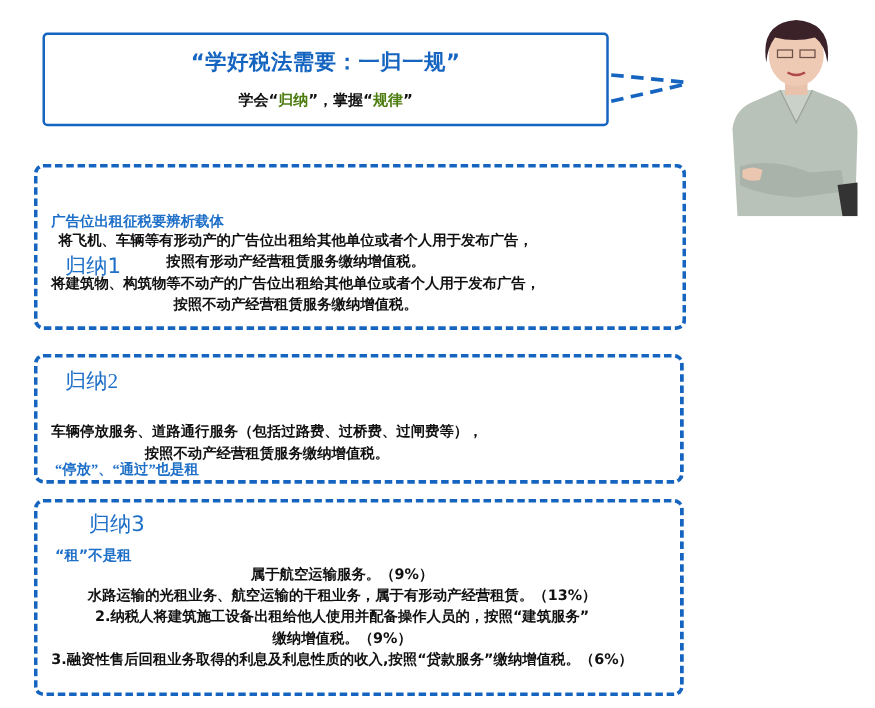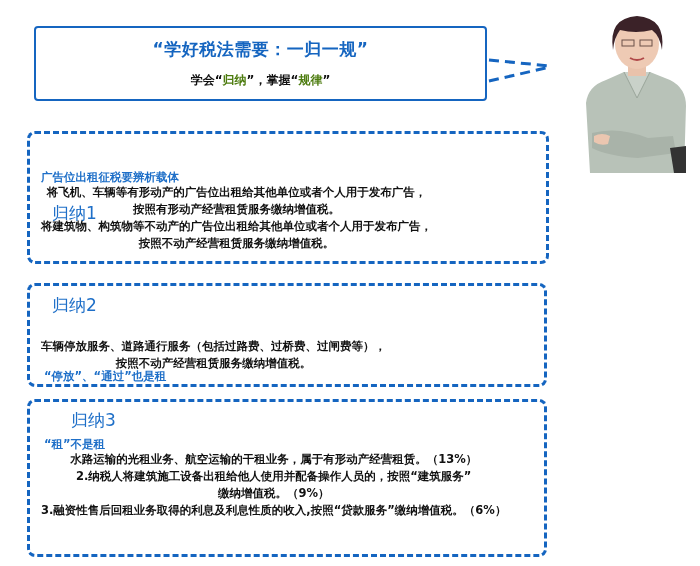--- a/index.html
+++ b/index.html
@@ -21,21 +21,21 @@
       font-size: 12px; font-weight: bold; color: #111;
     }
     .callout-sub .hl { color: #4d7c0f; }
     .pointer { position: absolute; left: 488px; top: 50px; }
     .photo { position: absolute; left: 578px; top: 8px; width: 118px; height: 165px; }
     .box {
       position: absolute; box-sizing: border-box;
       border: 3px dashed #1565c0; border-radius: 8px;
     }
     .box1 { left: 27px; top: 131px; width: 522px; height: 133px; }
-    .box2 { left: 27px; top: 283px; width: 520px; height: 104px; }
+    .box2 { left: 27px; top: 283px; width: 520px; height: 104px; font-family: Liberation Serif, serif; }
     .box3 { left: 27px; top: 399px; width: 520px; height: 158px; }
     .box-title {
       position: absolute; left: 22px; color: #1e6fc8; font-size: 17px; line-height: 20px;
     }
     .box-sub {
       position: absolute; left: 11px; color: #1e6fc8; font-size: 11.5px; font-weight: bold; line-height: 16px;
     }
     .box-lines { position: absolute; left: 11px; font-size: 11.5px; font-weight: bold; line-height: 17px; color: #111; }
     .box-lines div { white-space: nowrap; text-align: center; }
   </style>
@@ -84,18 +84,19 @@
   <div class="box-lines" style="top:52px;">
     <div>车辆停放服务、道路通行服务（包括过路费、过桥费、过闸费等），</div>
     <div>按照不动产经营租赁服务缴纳增值税。</div>
   </div>
 </div>
 
 <div class="box box3">
   <div class="box-title" style="top:8px;margin-left:19px;">归纳3</div>
   <div class="box-sub" style="top:34px; left:14px;">“租”不是租</div>
   <div class="box-lines" style="top:49px;">
+    <div>属于航空运输服务。（9%）</div>
     <div>水路运输的光租业务、航空运输的干租业务，属于有形动产经营租赁。（13%）</div>
     <div>2.纳税人将建筑施工设备出租给他人使用并配备操作人员的，按照“建筑服务”</div>
     <div>缴纳增值税。（9%）</div>
     <div>3.融资性售后回租业务取得的利息及利息性质的收入,按照“贷款服务”缴纳增值税。（6%）</div>
   </div>
 </div>
 
 </body></html>

